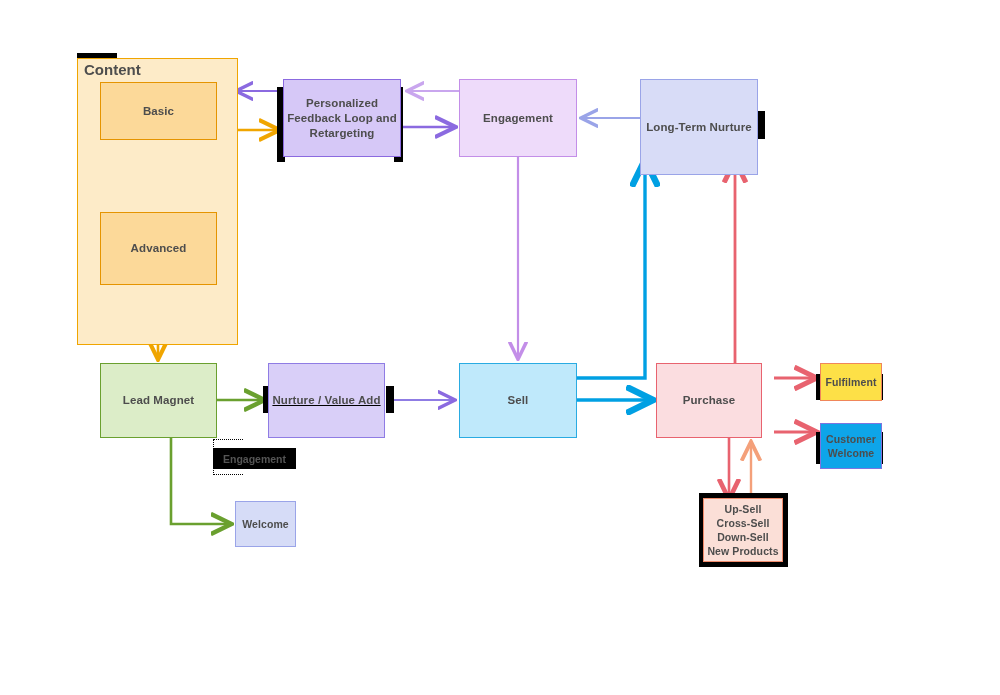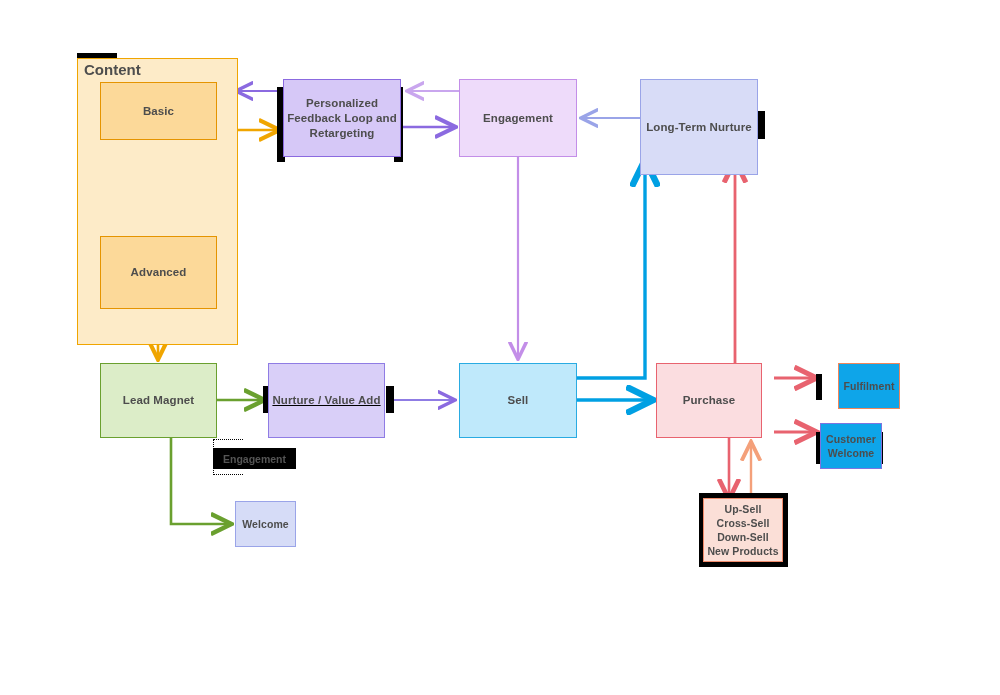--- a/index.html
+++ b/index.html
@@ -139,21 +139,21 @@
   <div class="shadowbar" style="left:816px;top:374px;width:6px;height:26px;"></div>
   <div class="shadowbar" style="left:877px;top:374px;width:6px;height:26px;"></div>
   <div class="shadowbar" style="left:816px;top:432px;width:6px;height:32px;"></div>
   <div class="shadowbar" style="left:877px;top:432px;width:6px;height:32px;"></div>
   <div class="shadowbar" style="left:699px;top:493px;width:89px;height:74px;"></div>
 
   <div class="node" style="left:100px;top:82px;width:117px;height:58px;background:#fcd999;border:1.4px solid #e59400;">
     <span class="lbl">Basic</span>
     </div>
 
-  <div class="node" style="left:100px;top:212px;width:117px;height:73px;background:#fcd999;border:1.4px solid #e59400;margin-top:24px;">
+  <div class="node" style="left:100px;top:212px;width:117px;height:73px;background:#fcd999;border:1.4px solid #e59400;">
     <span class="lbl">Advanced</span>
     </div>
 
   <div class="node" style="left:283px;top:79px;width:118px;height:78px;background:#d6c8f7;border:1.4px solid #8b6ae0;">
     <span class="lbl" style="white-space:pre-line;">Personalized
 Feedback Loop and
 Retargeting</span>
     </div>
 
   <div class="node" style="left:459px;top:79px;width:118px;height:78px;background:#eedbfa;border:1.4px solid #c38ee8;">
@@ -173,21 +173,21 @@
     </div>
 
   <div class="node" style="left:459px;top:363px;width:118px;height:75px;background:#bfe9fb;border:1.4px solid #29abe2;">
     <span class="lbl">Sell</span>
     </div>
 
   <div class="node" style="left:656px;top:363px;width:106px;height:75px;background:#fbdde0;border:1.4px solid #e8636f;">
     <span class="lbl">Purchase</span>
     </div>
 
-  <div class="node" style="left:820px;top:363px;width:62px;height:46px;background:#0ea5e9;border:1.4px solid #f0865a;margin-left:18px;">
+  <div class="node" style="left:820px;top:363px;width:62px;height:38px;background:#fde047;border:1.4px solid #f0865a;">
     <span class="lbl" style="font-size:10.5px;">Fulfilment</span>
     </div>
 
   <div class="node" style="left:820px;top:423px;width:62px;height:46px;background:#0ea5e9;border:1.4px solid #7d74e0;">
     <span class="lbl" style="white-space:pre-line;font-size:10.5px;line-height:14px;">Customer
 Welcome</span>
     </div>
 
   <div class="node" style="left:235px;top:501px;width:61px;height:46px;background:#d6dcf7;border:1.4px solid #9aa4e8;">
     <span class="lbl" style="font-size:10.5px;">Welcome</span>

